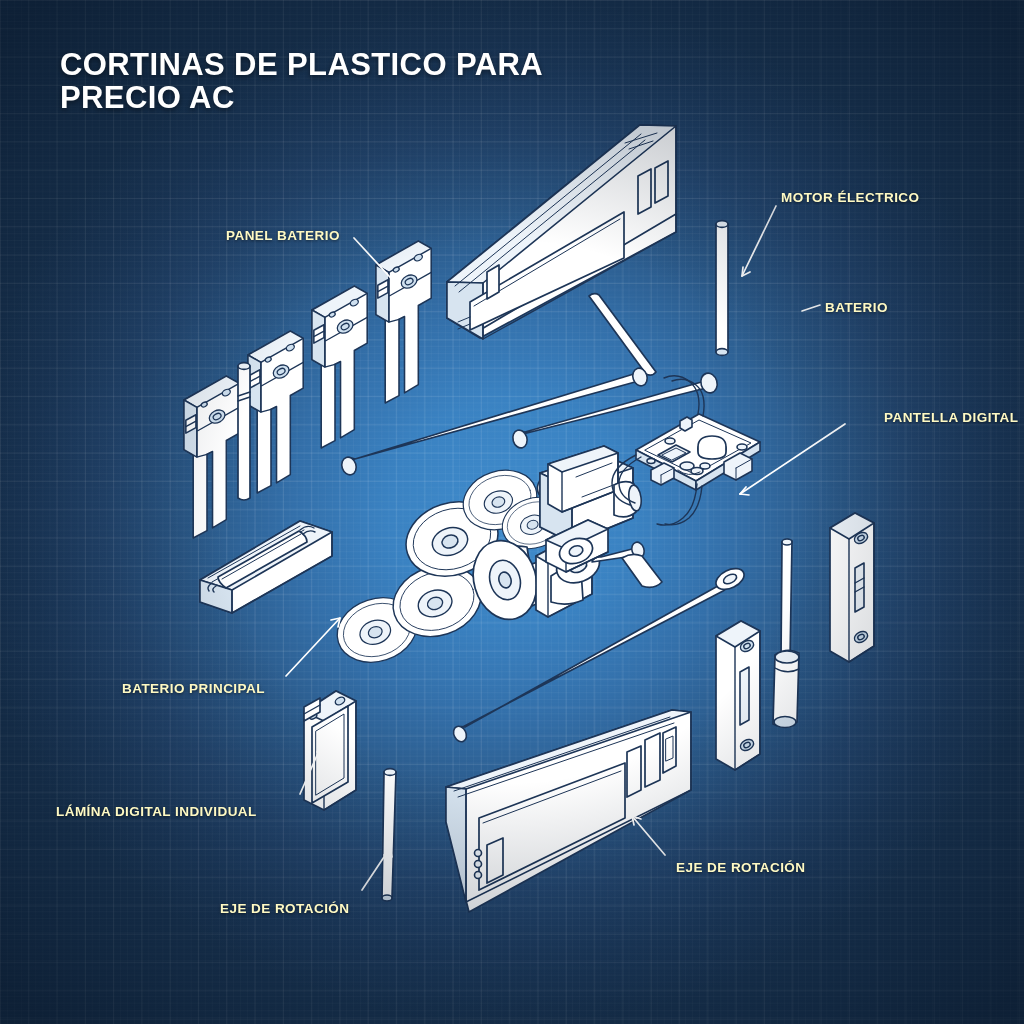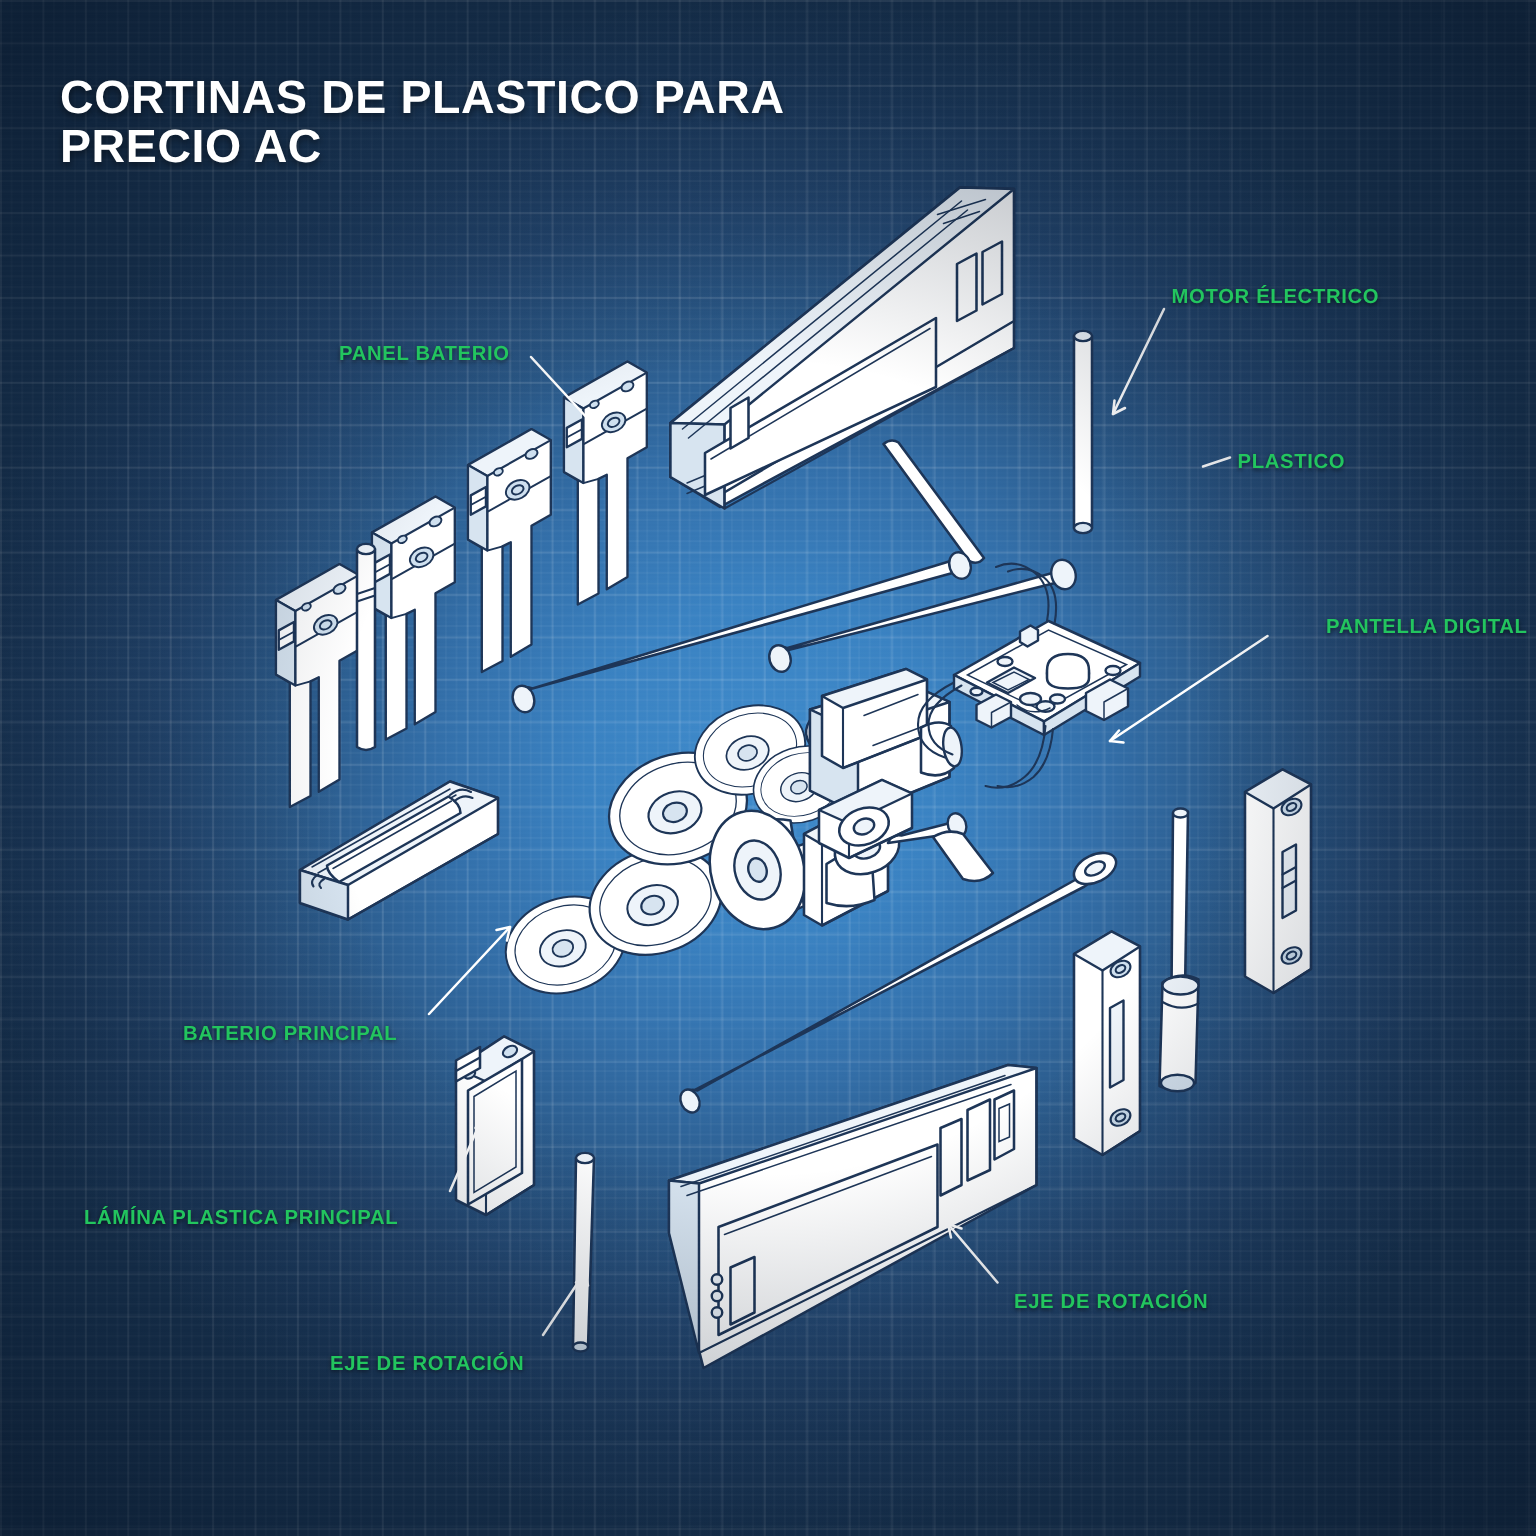--- a/index.html
+++ b/index.html
@@ -39,28 +39,28 @@
     position:absolute;inset:0;
     background:radial-gradient(ellipse 70% 66% at 50% 50%,
       rgba(0,0,0,0) 40%, rgba(8,22,40,.32) 72%, rgba(6,18,34,.62) 100%);
   }
   .bp-noise{
     position:absolute;inset:0;opacity:.16;mix-blend-mode:overlay;
     background-image:repeating-linear-gradient(0deg, rgba(255,255,255,.06) 0 1px, transparent 1px 3px);
   }
   
   #title{
-    position:absolute;left:40px;top:48px;width:620px;
+    position:absolute;left:60px;top:48px;width:620px;
     color:#ffffff;font-weight:bold;font-size:31px;line-height:1.08;
     letter-spacing:.4px;text-shadow:0 2px 5px rgba(0,0,0,.45);
     white-space:pre-line;
   }
   
   .label{
-    position:absolute;color:#22c55e;font-size:13.5px;font-weight:bold;
+    position:absolute;color:#fef9c3;font-size:13.5px;font-weight:bold;
     letter-spacing:.45px;white-space:nowrap;
     text-shadow:0 1px 3px rgba(0,0,0,.55);
   }
   svg.art{position:absolute;left:0;top:0;width:1024px;height:1024px;}
 </style>
 </head>
 <body>
 
 <div id="stage">
 
@@ -349,21 +349,21 @@
     </g>
   </svg>
 
   <div class="bp-vignette"></div>
 
   <div id="title">CORTINAS DE PLASTICO PARA
 PRECIO AC</div>
 
   <div class="label" style="left:226px;top:228px;">PANEL BATERIO</div>
   <div class="label" style="left:781px;top:190px;">MOTOR ÉLECTRICO</div>
-  <div class="label" style="left:825px;top:300px;">PLASTICO</div>
+  <div class="label" style="left:825px;top:300px;">BATERIO</div>
   <div class="label" style="left:848px;top:410px;margin-left:36px;">PANTELLA DIGITAL</div>
   <div class="label" style="left:122px;top:681px;">BATERIO PRINCIPAL</div>
-  <div class="label" style="left:56px;top:804px;">LÁMÍNA PLASTICA PRINCIPAL</div>
+  <div class="label" style="left:56px;top:804px;">LÁMÍNA DIGITAL INDIVIDUAL</div>
   <div class="label" style="left:220px;top:901px;">EJE DE ROTACIÓN</div>
   <div class="label" style="left:676px;top:860px;">EJE DE ROTACIÓN</div>
 
   <div class="bp-noise"></div>
 </div>
 
 </body></html>

